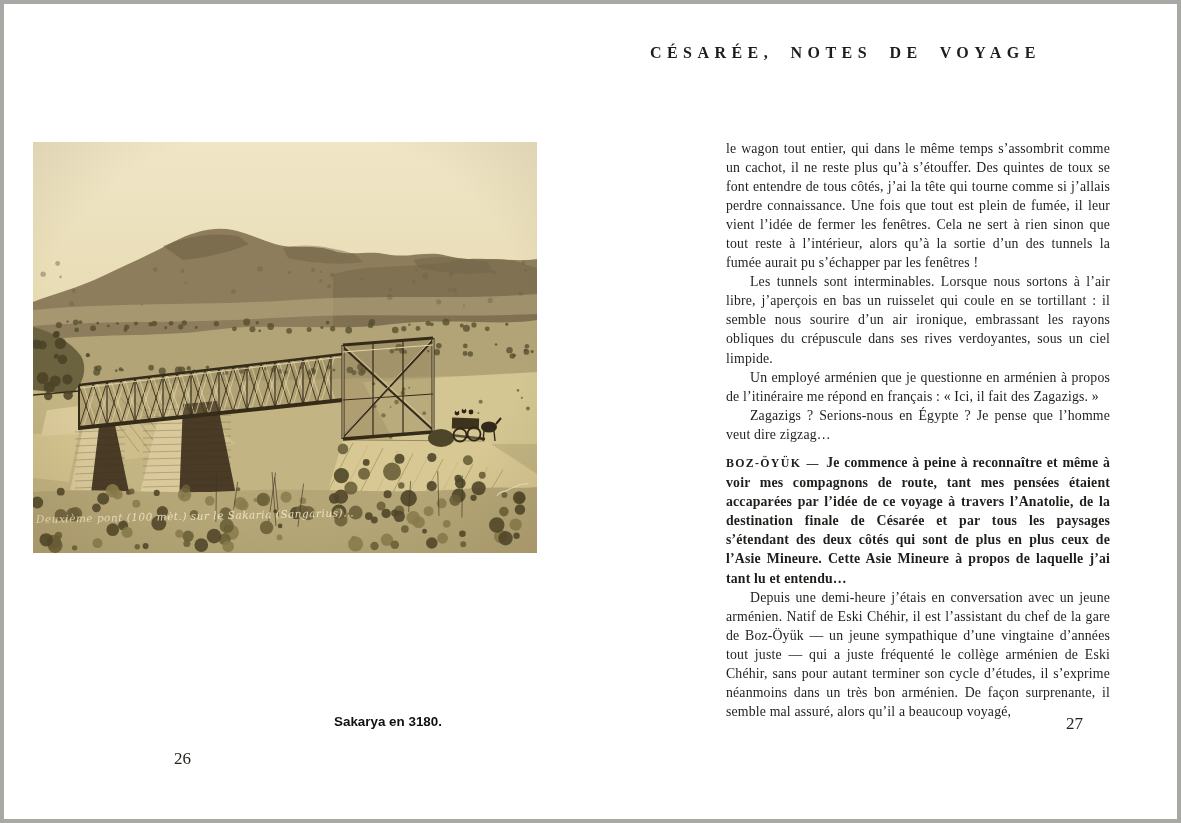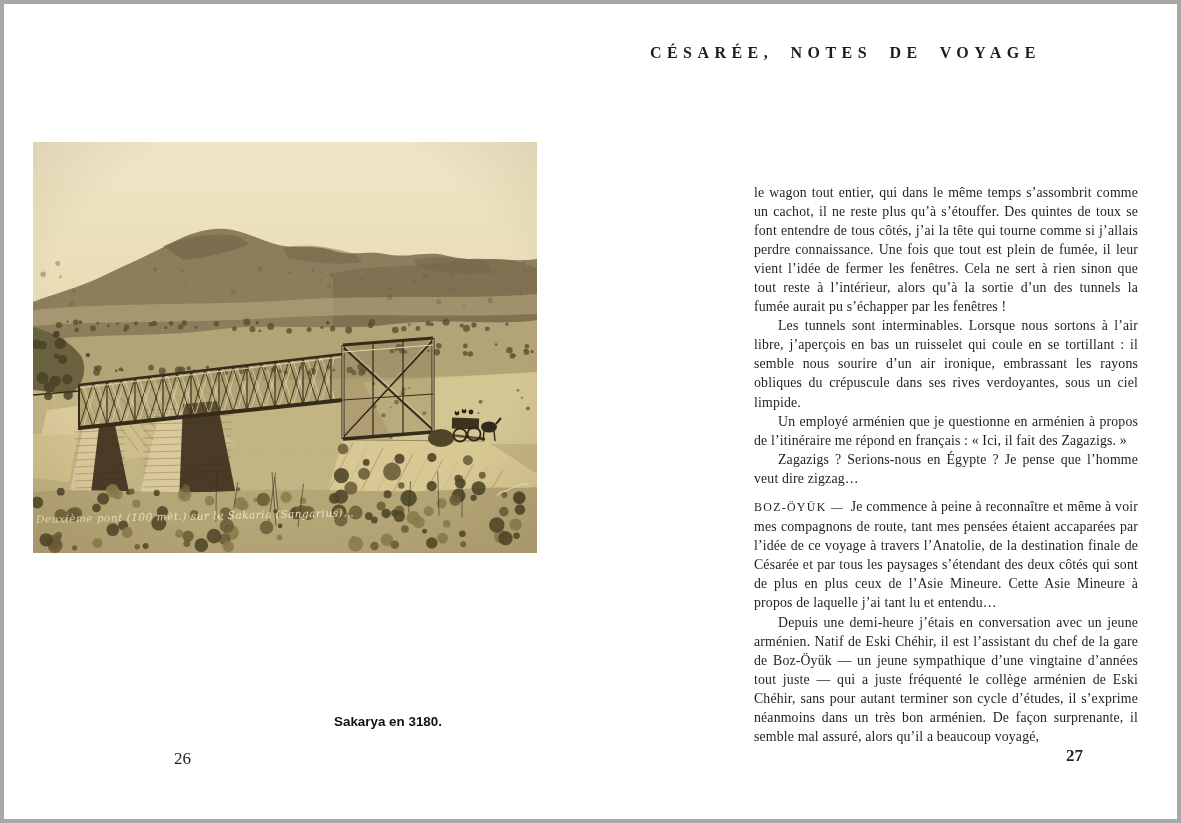--- a/index.html
+++ b/index.html
@@ -4,29 +4,29 @@
 <style>
   html,body{margin:0;padding:0;background:#ffffff;overflow:hidden;}
   .spread{position:relative;width:1181px;height:823px;background:#ffffff;
           font-family:"Liberation Serif","DejaVu Serif",serif;color:#1d1c1a;}
   .frame{position:absolute;left:0;top:0;width:1181px;height:823px;
          border:4px solid #a8a8a5;box-sizing:border-box;pointer-events:none;z-index:9;}
 
   
   .running-header{position:absolute;left:650px;top:44px;font-size:16px;
       letter-spacing:0.34em;word-spacing:0.5em;color:#1f1d1a;font-weight:700;white-space:nowrap;}
-  .text-column{position:absolute;left:754px;top:139px;width:384px;margin-top:44px;}
+  .text-column{position:absolute;left:726px;top:139px;width:384px;}
   .text-column p{margin:0;font-size:13.8px;line-height:19.05px;text-align:justify;
       letter-spacing:0.012em;color:#201e1b;}
   .text-column p.indent{text-indent:24px;}
-  .text-column p.section{margin-top:9.5px;}
+  .text-column p.section{margin-top:9.5px;font-weight:bold;}
   .lead{font-size:11.9px;letter-spacing:0.11em;margin-right:0.55em;}
   .pagenum{position:absolute;font-size:17px;color:#26241f;margin-left:40px;}
   .pagenum.left{left:134px;top:749px;}
-  .pagenum.right{left:1026px;top:746px;font-weight:bold;}
+  .pagenum.right{left:1026px;top:714px;}
 
   
   .photo-wrap{position:absolute;left:33px;top:142px;width:504px;height:411px;}
   .caption{position:absolute;left:334px;top:713px;width:215px;
       font-family:"Liberation Sans","DejaVu Sans",sans-serif;font-size:13.4px;
       line-height:17px;color:#101010;}
   .caption .strong{font-weight:700;}
   .caption .credit{font-weight:400;}
 </style>
 </head>

